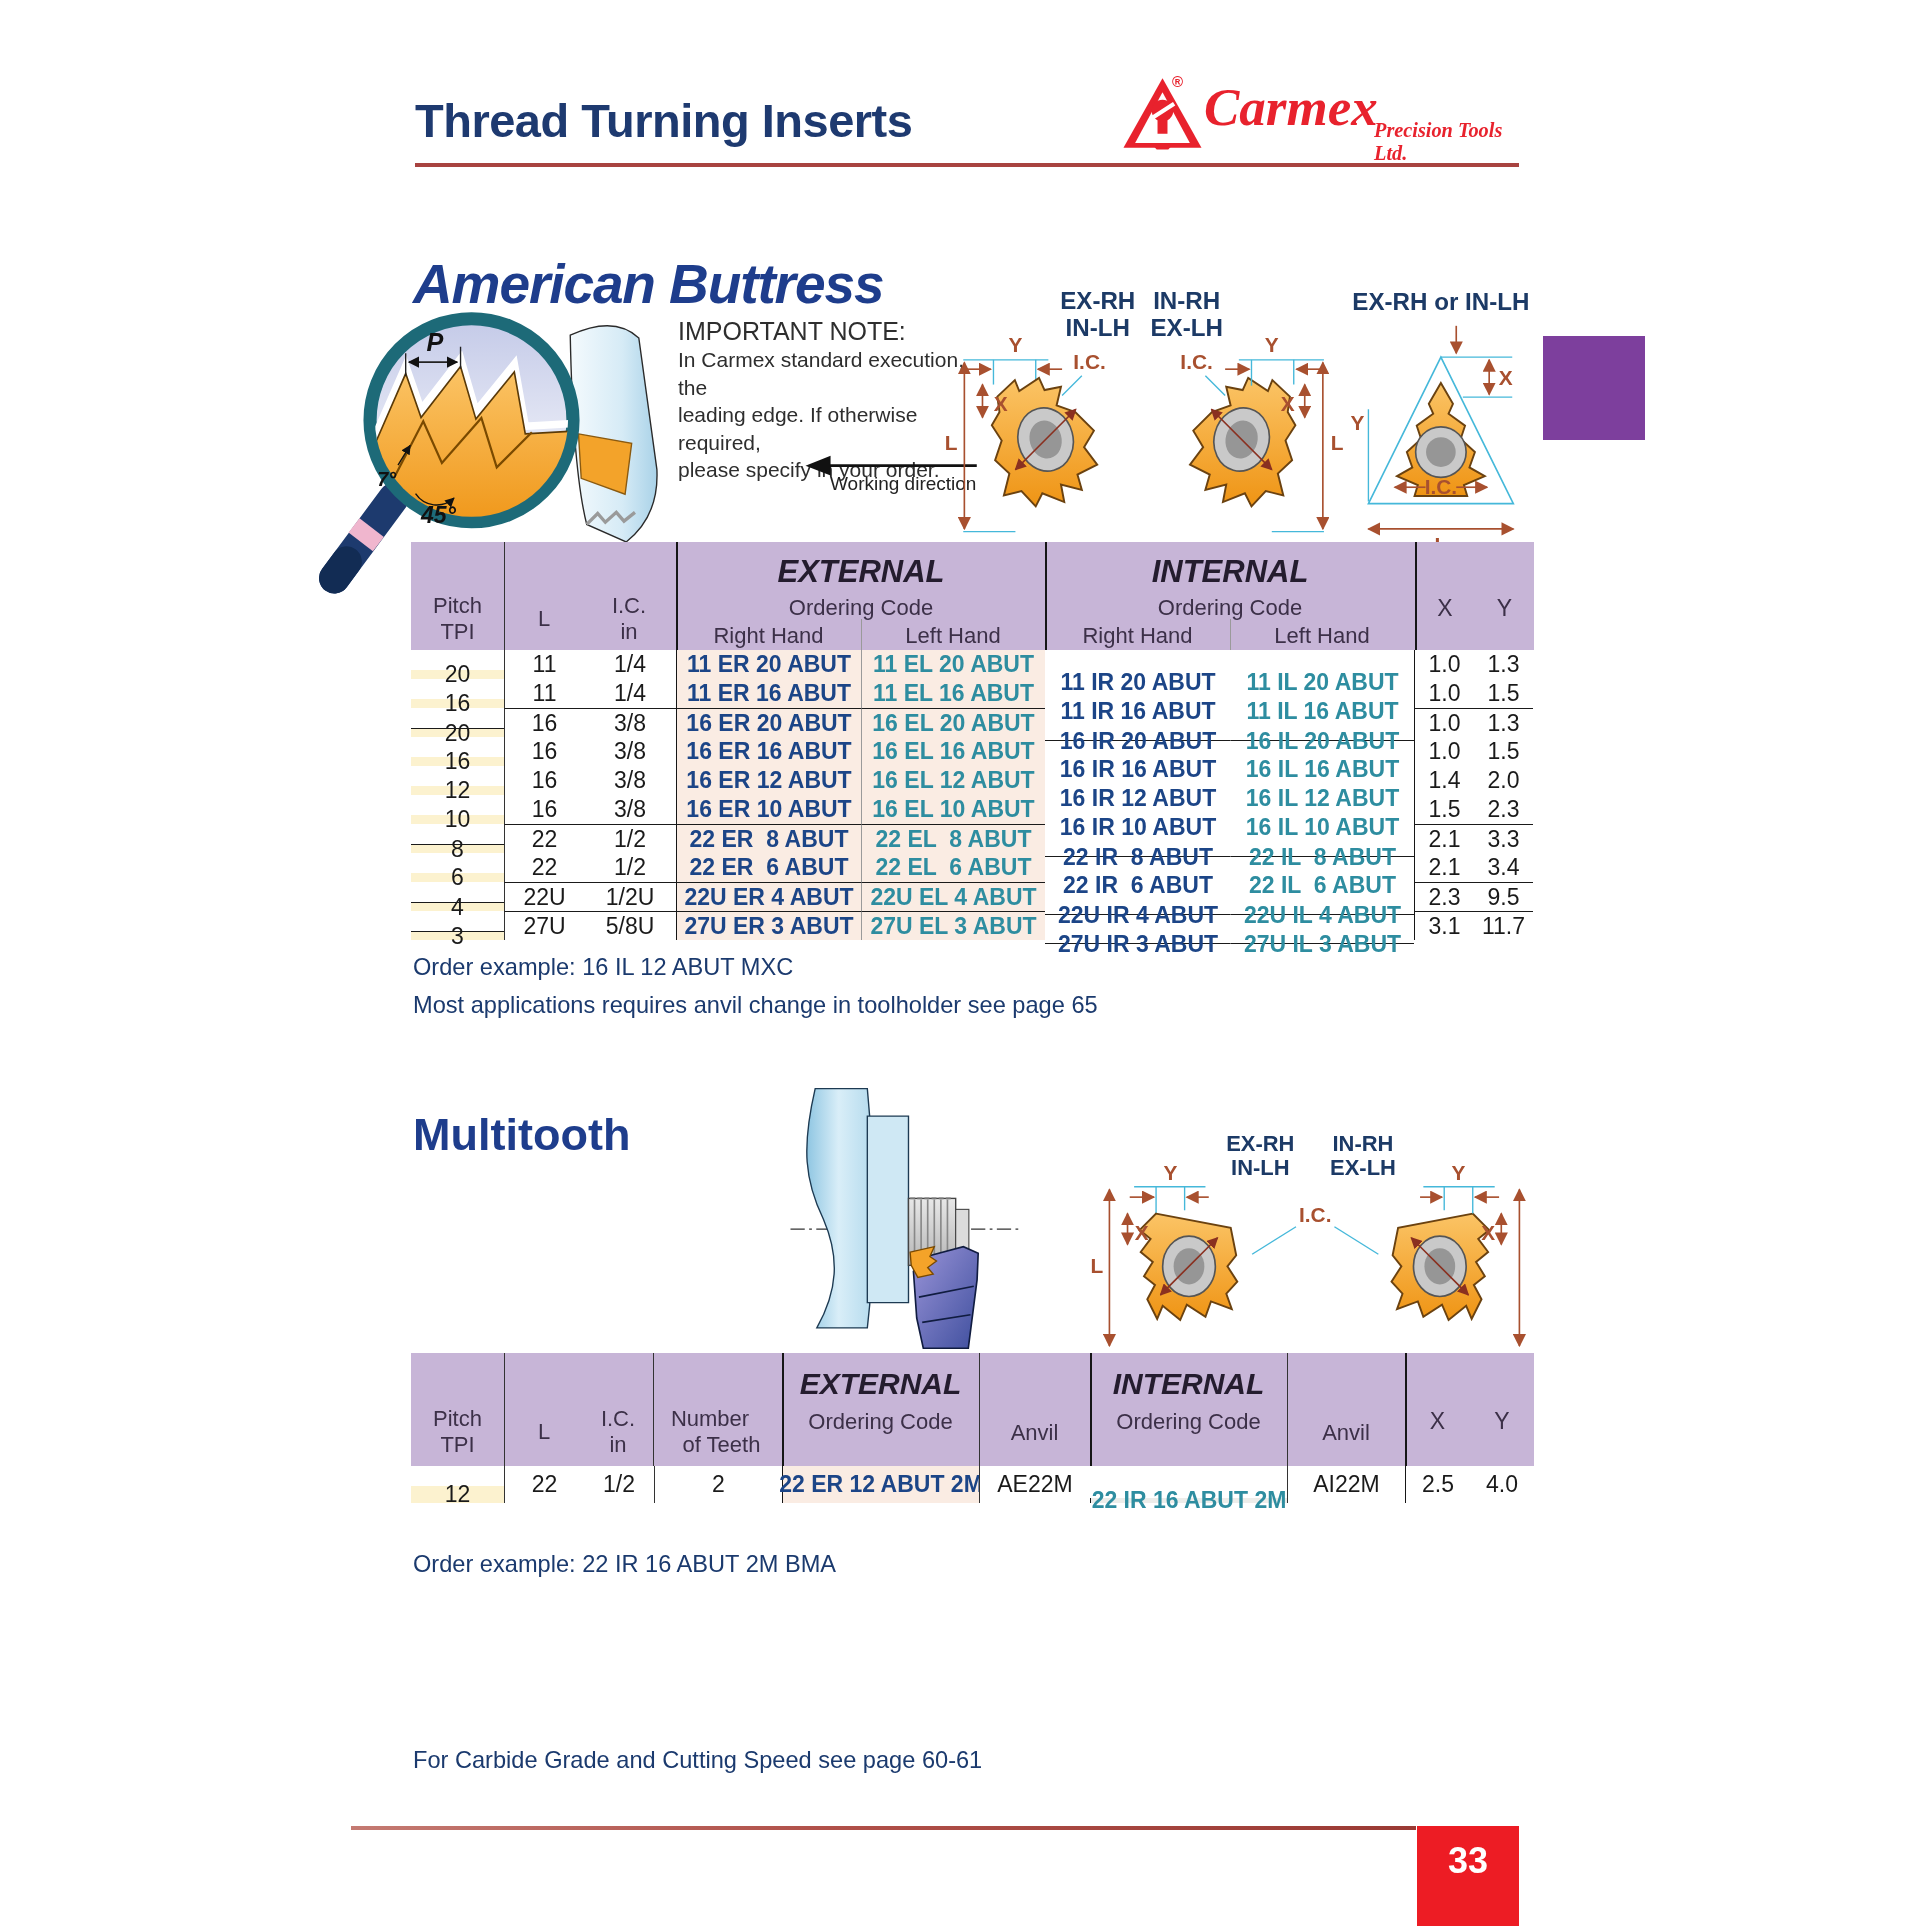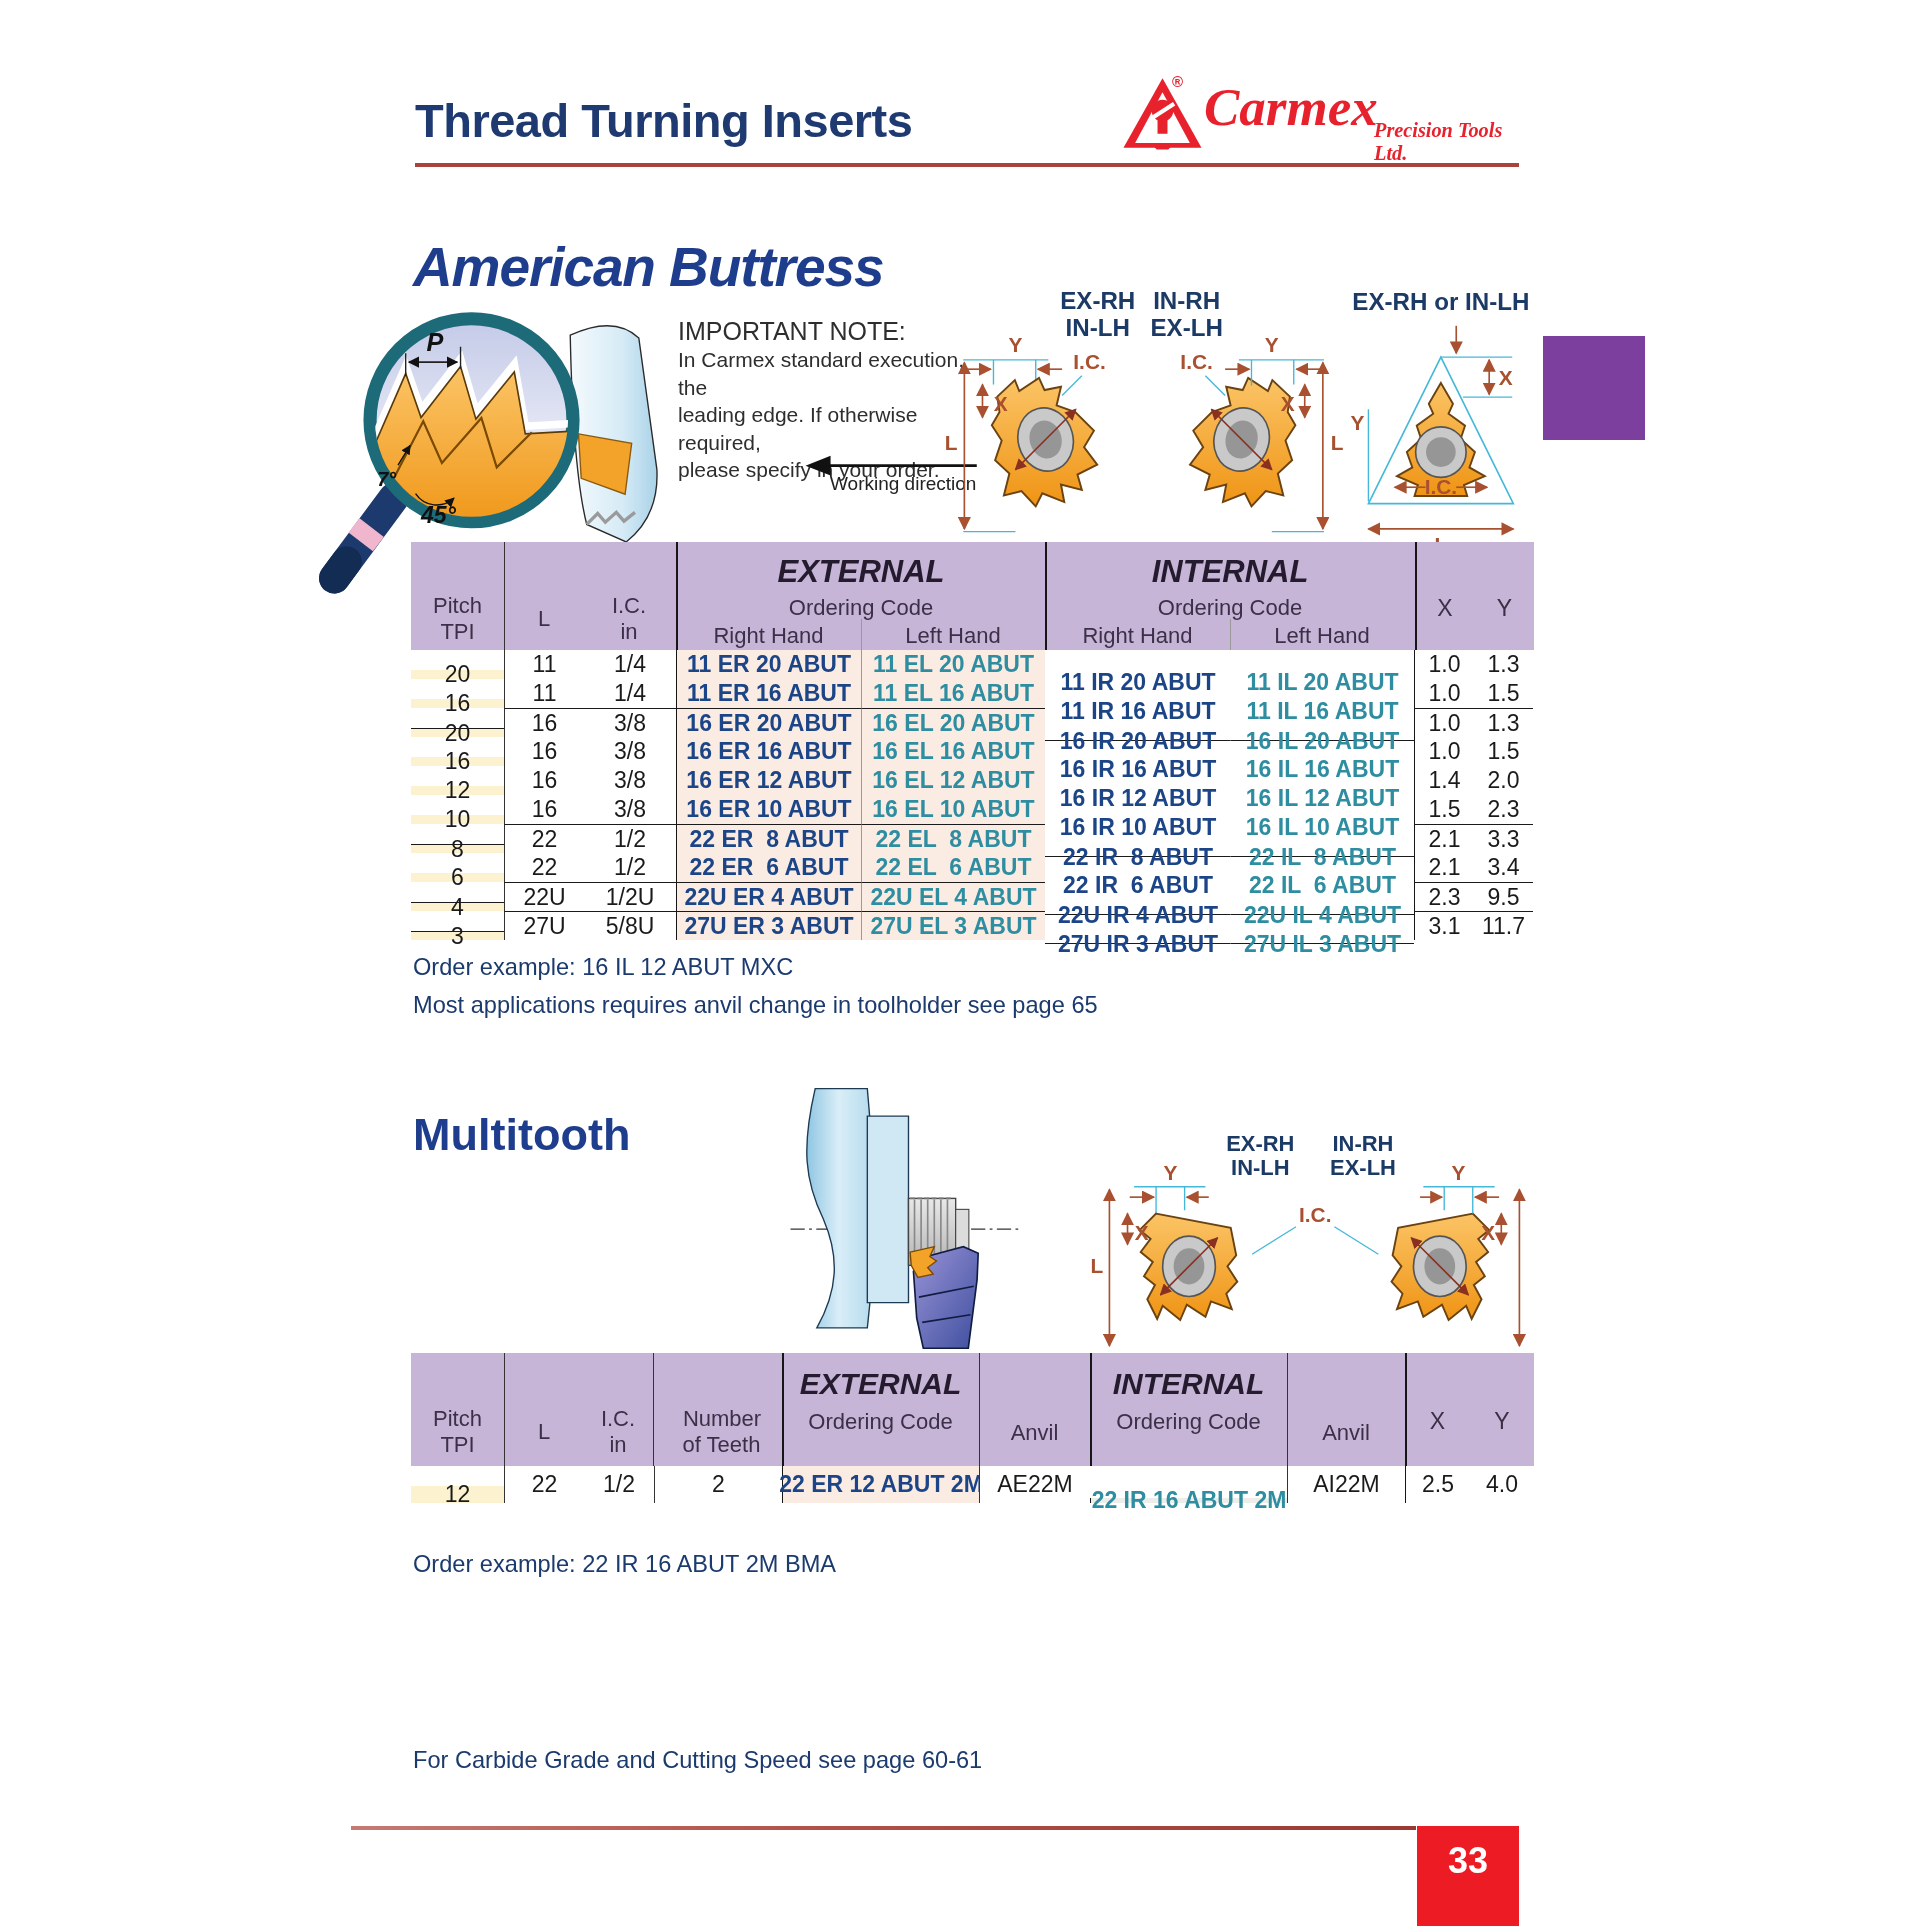--- a/index.html
+++ b/index.html
@@ -64,21 +64,21 @@
     <circle cx="50" cy="42" r="13" fill="#e8222d"></circle>
     <rect x="44" y="50" width="12" height="20" fill="#e8222d"></rect>
     <path d="M36,81 L64,81 L57,89 L43,89 Z" fill="#e8222d"></path>
     <line x1="36" y1="52" x2="64" y2="34" stroke="#ffffff" stroke-width="5"></line>
   </svg>
   <span class="abs carmex-reg" style="left:57px;top:1.1px;">®</span>
   <span class="abs carmex-script" style="left:89px;top:8.8px;">Carmex</span>
   <span class="abs carmex-sub" style="left:259px;top:47px;">Precision Tools Ltd.</span>
 </div>
 
-<div class="abs ab-title" style="left:413px;top:235px;">American Buttress</div>
+<div class="abs ab-title" style="left:413px;top:252px;">American Buttress</div>
 
 <svg class="abs" style="left:296px;top:305px;" width="362" height="299" viewBox="0 0 660 545">
   <defs>
     <linearGradient id="lensGrad" x1="0" y1="0" x2="0" y2="1">
       <stop offset="0" stop-color="#c4cae8"></stop>
         <stop offset="0.55" stop-color="#e3e6f4"></stop>
         <stop offset="1" stop-color="#eef0f8"></stop>
     </linearGradient>
     <linearGradient id="orGrad" x1="0" y1="0" x2="0" y2="1">
       <stop offset="0" stop-color="#fbc466"></stop>
@@ -444,21 +444,21 @@
   <line x1="480" y1="200" x2="560" y2="250" stroke="#45b8da" stroke-width="2.5"></line>
 </svg>
 
 <div class="tbl" style="left:411px;top:1353px;height:150px;">
   <div class="thead" style="height:113px;">
     <div class="hlabel" style="left:0;top:53px;width:93px;">Pitch</div>
     <div class="hlabel" style="left:0;top:79px;width:93px;">TPI</div>
     <div class="hlabel" style="left:93px;top:66px;width:80px;">L</div>
     <div class="hlabel" style="left:172px;top:53px;width:70px;">I.C.</div>
     <div class="hlabel" style="left:172px;top:79px;width:70px;">in</div>
-    <div class="hlabel" style="left:242px;top:53px;width:114px;margin-left:12px;">Number</div>
+    <div class="hlabel" style="left:242px;top:53px;width:114px;">Number</div>
     <div class="hlabel" style="left:242px;top:79px;width:137px;">of Teeth</div>
     <div class="hlabel hbig" style="left:371px;top:14.3px;width:197px;font-size:30px;">EXTERNAL</div>
     <div class="hlabel" style="left:371px;top:56px;width:197px;">Ordering Code</div>
     <div class="hlabel" style="left:568px;top:67px;width:111px;">Anvil</div>
     <div class="hlabel hbig" style="left:679px;top:14.3px;width:197px;font-size:30px;">INTERNAL</div>
     <div class="hlabel" style="left:679px;top:56px;width:197px;">Ordering Code</div>
     <div class="hlabel" style="left:876px;top:67px;width:118px;">Anvil</div>
     <div class="hlabel" style="left:994px;top:55px;width:65px;font-size:23px;">X</div>
     <div class="hlabel" style="left:1059px;top:55px;width:64px;font-size:23px;">Y</div>
     <div class="vrule" style="left:93px;width:1.1px;height:113px;background:#333;"></div>

